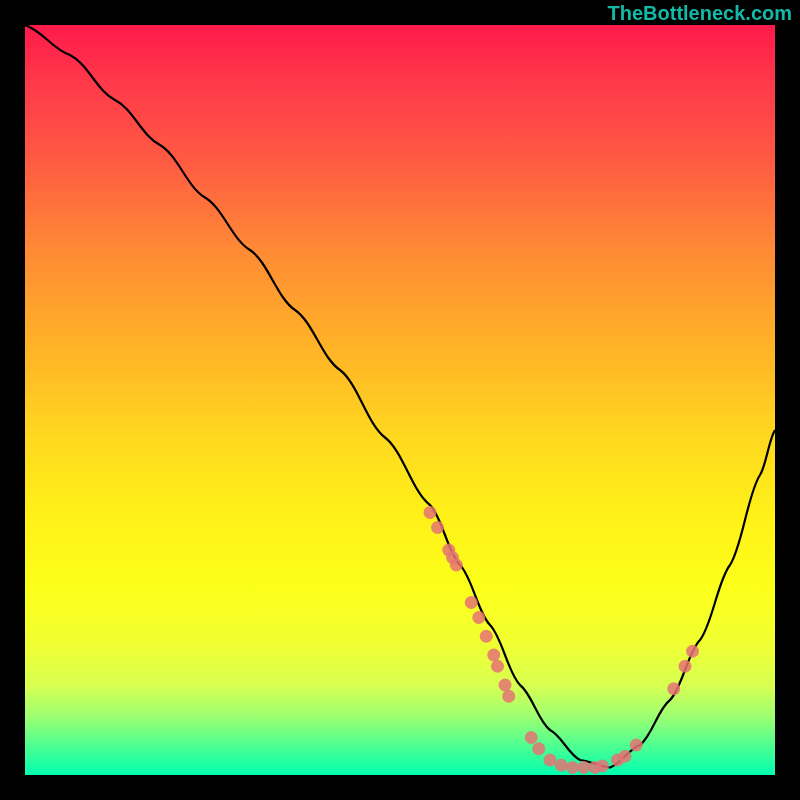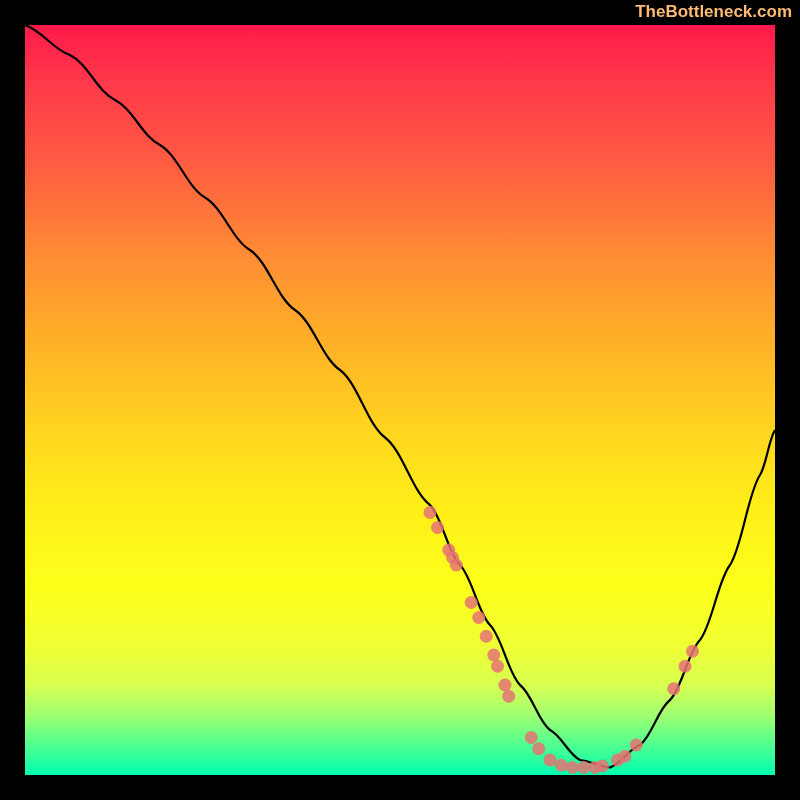--- a/index.html
+++ b/index.html
@@ -7,22 +7,22 @@
     width: 800px;
     height: 800px;
     background: #000;
     position: relative;
     font-family: Arial, sans-serif;
   }
   .watermark {
     position: absolute;
     top: 2px;
     right: 8px;
-    color: #fdba74;
-    font-size: 17px;
+    color: #14b8a6;
+    font-size: 20px;
     font-weight: bold;
     z-index: 10;
   }
   .chart-area {
     position: absolute;
     top: 25px;
     left: 25px;
     width: 750px;
     height: 750px;
     background: linear-gradient(to bottom,

